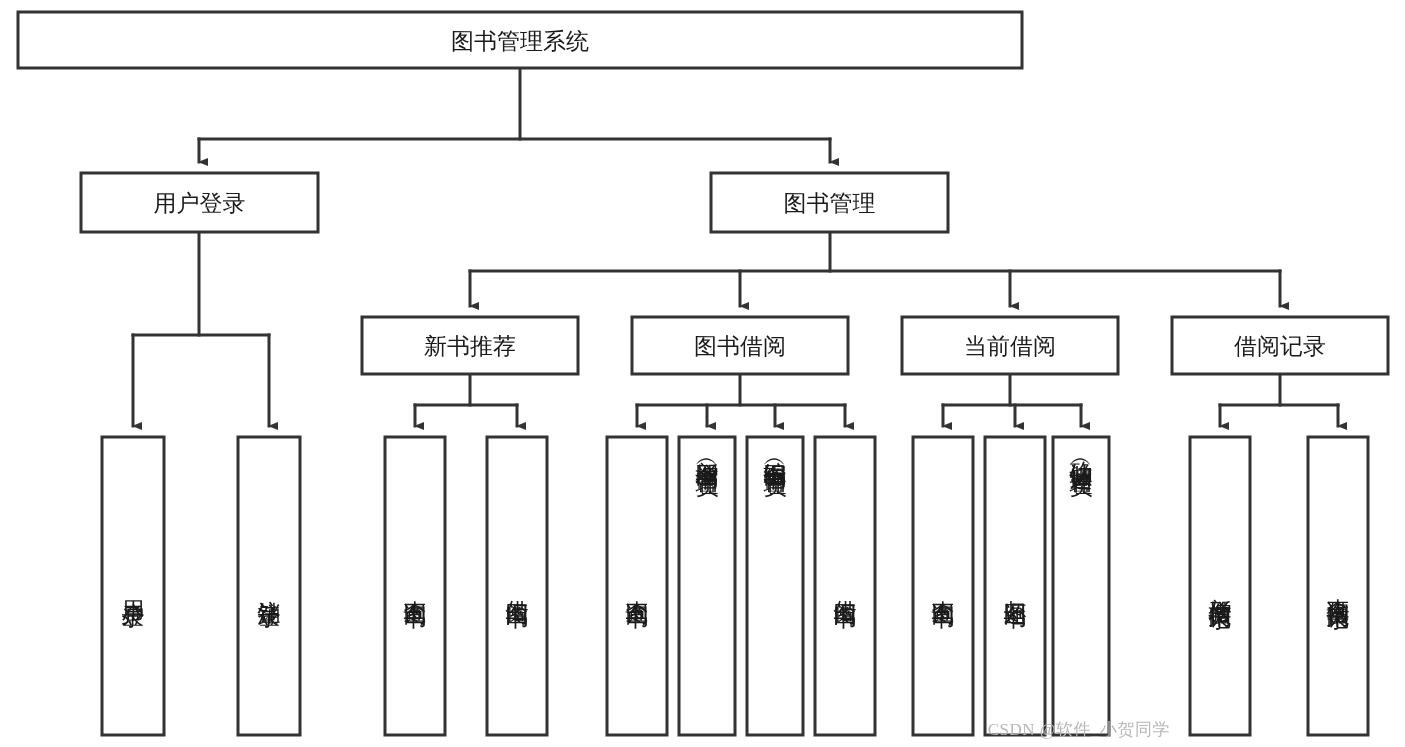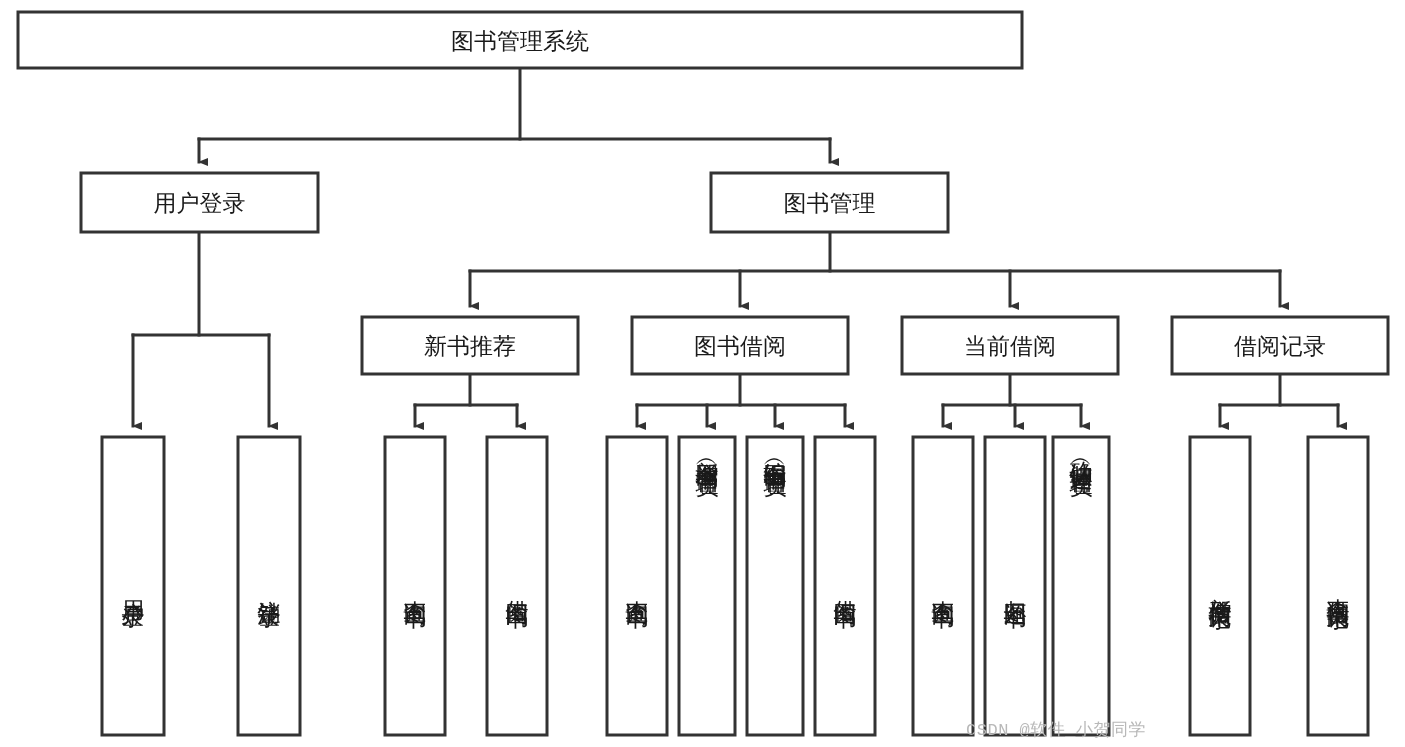--- a/index.html
+++ b/index.html
@@ -11,20 +11,21 @@
     width: 1405px;
     height: 747px;
     font-family: "DejaVu Sans", "Liberation Sans", sans-serif;
     overflow: hidden;
   }
   #diagram-root {
     position: relative;
     width: 1156px;
     height: 747px;
     background: #ffffff;
+    padding-left: 24px;
   }
   svg#flow {
     position: absolute;
     top: 0;
     left: 0;
     width: 1405px;
     height: 747px;
   }
   .node-rect {
     fill: #ffffff;
@@ -57,21 +58,21 @@
     display: flex;
     align-items: center;
     justify-content: center;
     pointer-events: none;
     text-align: center;
   }
   #watermark {
     position: absolute;
     right: 10px;
     bottom: 6px;
-    font-family: Liberation Mono, monospace;
+    font-family: Liberation Serif, serif;
     font-size: 17px;
     color: #b8b8b8;
     letter-spacing: 0.5px;
     user-select: none;
   }
 </style>
 </head>
 <body>
 
 <div id="diagram-root">

